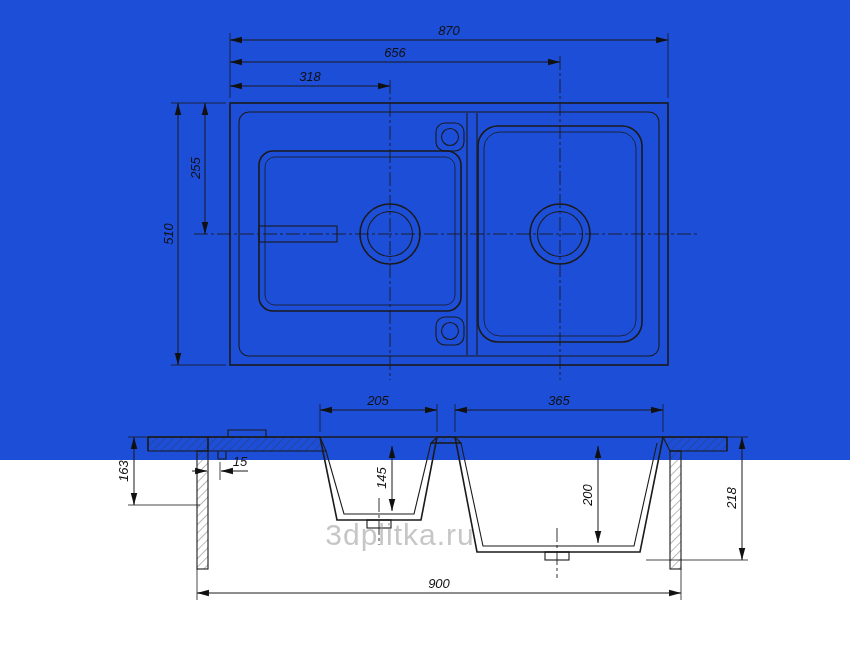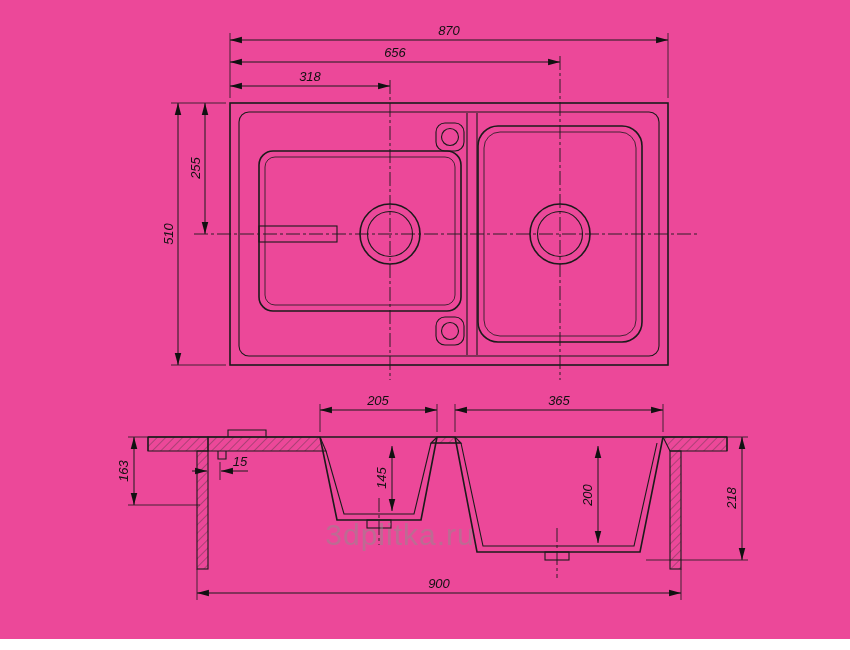--- a/index.html
+++ b/index.html
@@ -7,22 +7,22 @@
     padding: 0;
     background: #ffffff;
     width: 850px;
     height: 650px;
     overflow: hidden;
     font-family: "Liberation Sans", sans-serif;
   }
   .canvas {
     position: relative;
     width: 850px;
-    height: 639px;
-    background: #ec4899;
+    height: 460px;
+    background: #1d4ed8;
   }
   svg { display: block; }
   .outline   { fill: none; stroke: #1b1b1b; stroke-width: 1.6; }
   .outline2  { fill: none; stroke: #1b1b1b; stroke-width: 1.1; }
   .thin      { fill: none; stroke: #1b1b1b; stroke-width: 0.8; }
   .center    { fill: none; stroke: #1b1b1b; stroke-width: 0.9; stroke-dasharray: 14 3 3 3; }
   .dimline   { fill: none; stroke: #1b1b1b; stroke-width: 1; }
   .extline   { fill: none; stroke: #1b1b1b; stroke-width: 0.8; }
   .hatched   { fill: url(#hatch); stroke: #1b1b1b; stroke-width: 1.1; }
   .dimtext {

